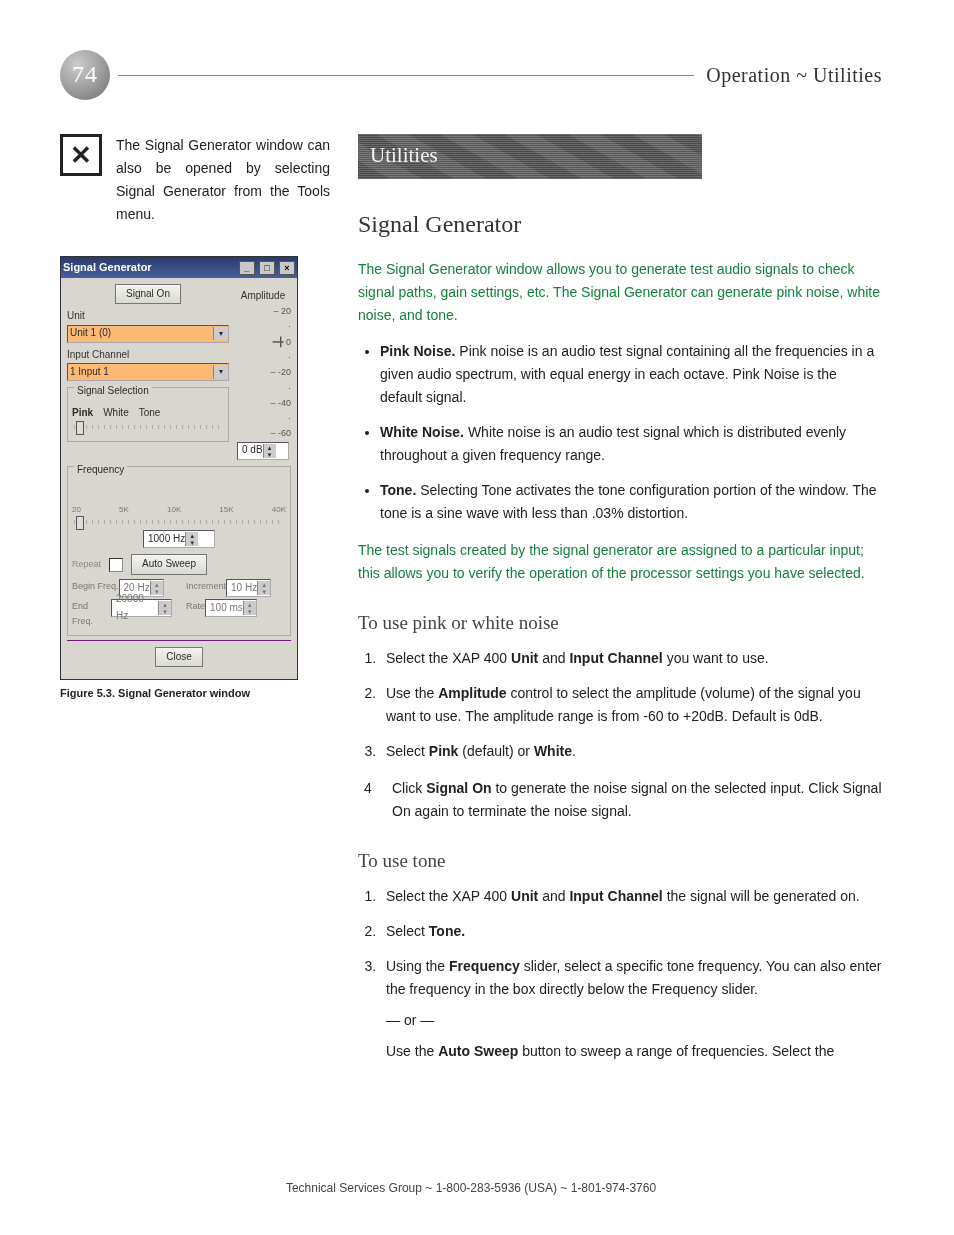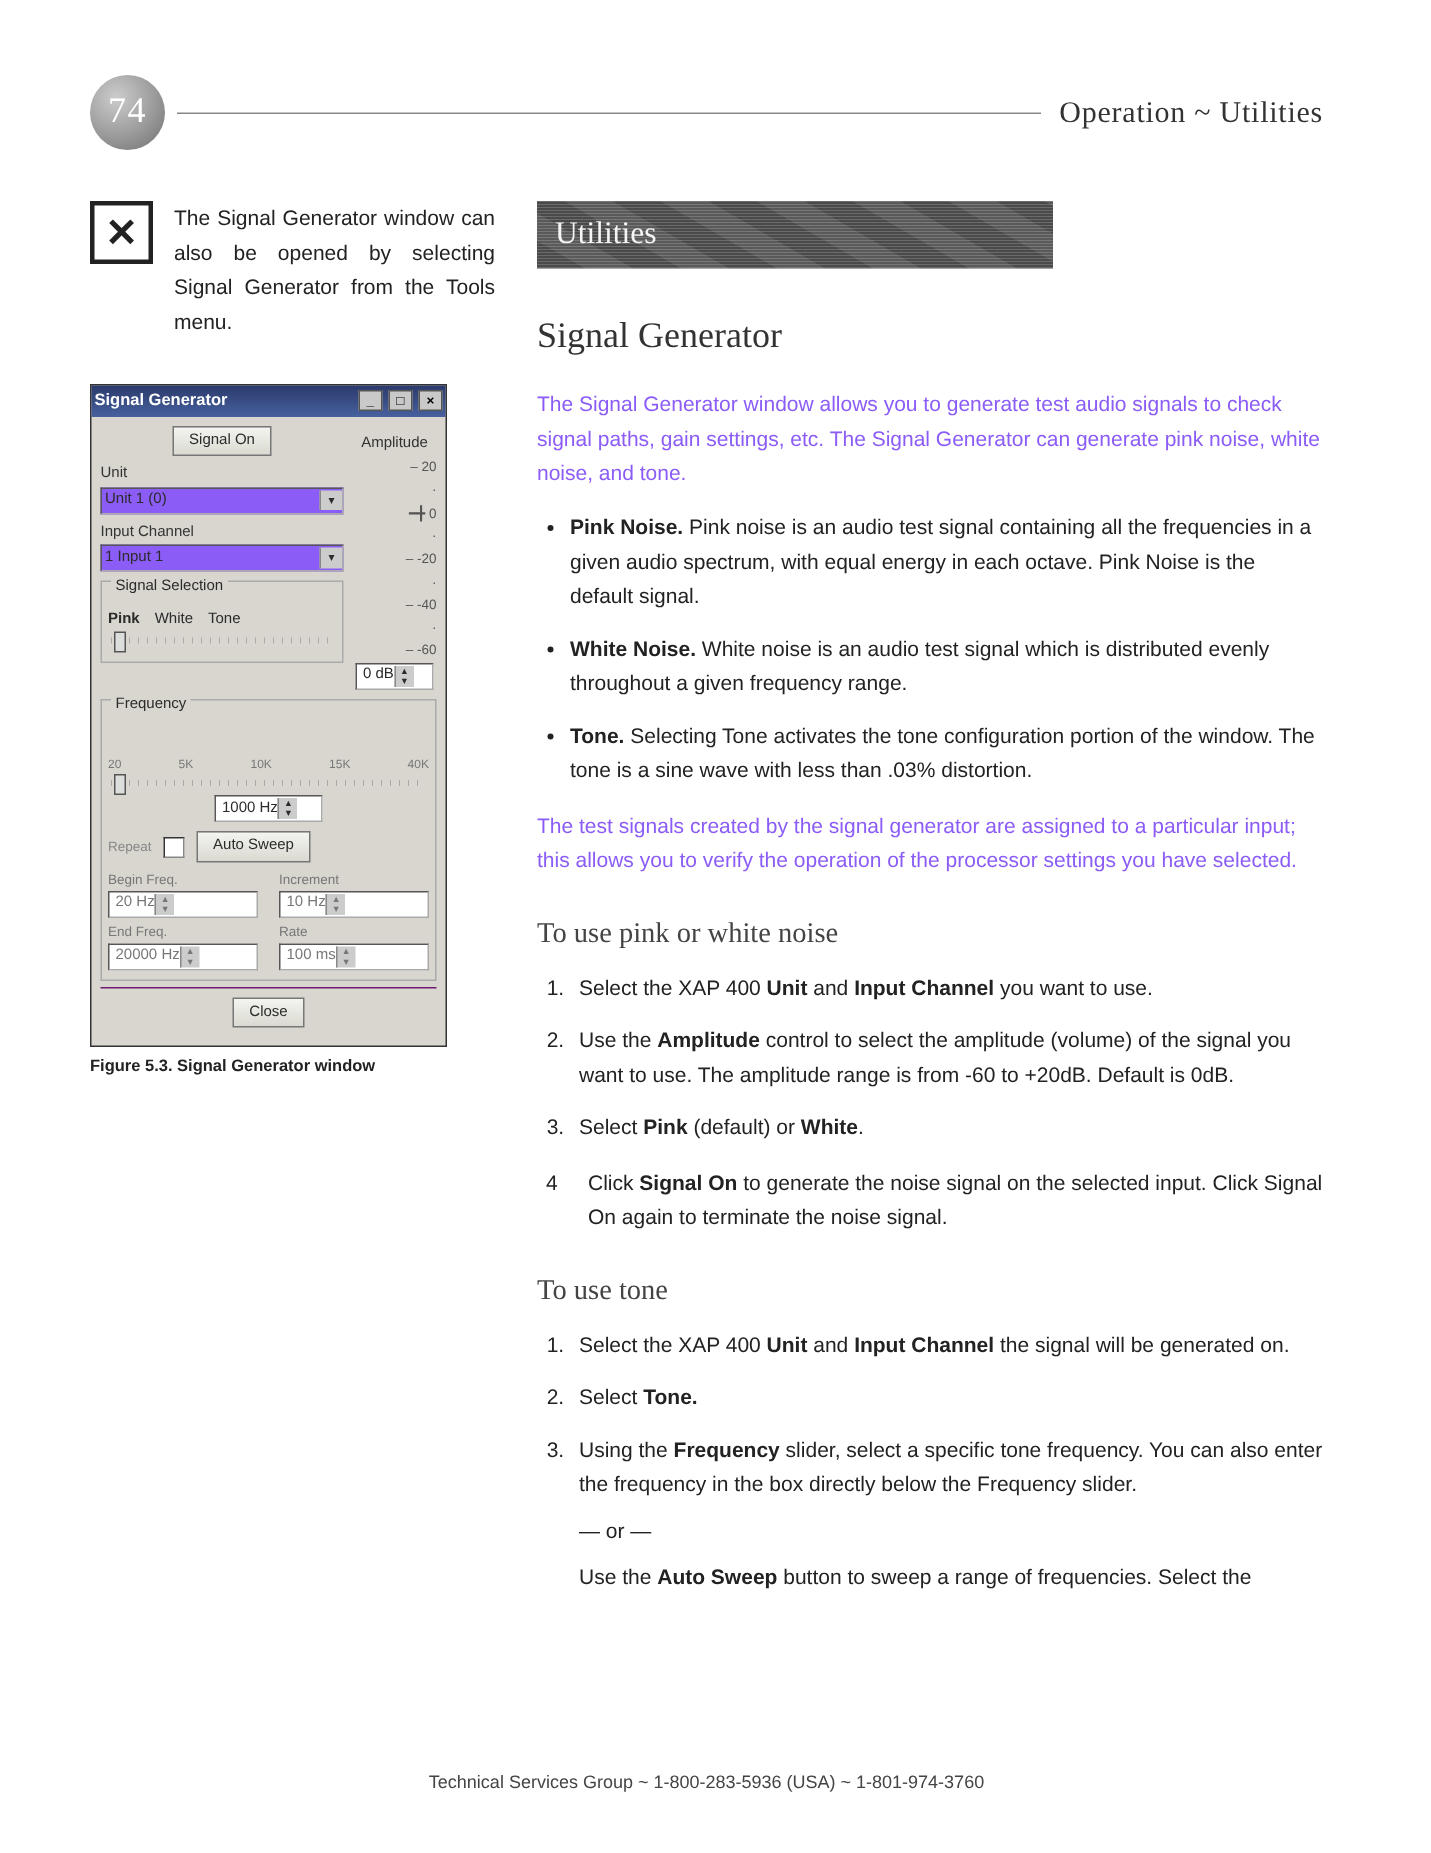--- a/index.html
+++ b/index.html
@@ -86,21 +86,21 @@
     color: #333;
     margin: 0 0 14px 0;
   }
   .h2 {
     font-family: Georgia, "Times New Roman", serif;
     font-size: 19px;
     font-weight: 400;
     color: #444;
     margin: 22px 0 8px 0;
   }
-  p { margin: 0 0 12px 0; color: #8b5cf6; }
+  p { margin: 0 0 12px 0; color: #15803d; }
 
   ul.bullet { list-style: disc; padding-left: 22px; margin: 0 0 14px 0; }
   ul.bullet li { margin-bottom: 12px; }
 
   ol.steps { padding-left: 22px; margin: 0 0 14px 0; }
   ol.steps li { margin-bottom: 12px; padding-left: 6px; }
   ol.steps.unstyled { list-style: none; padding-left: 0; }
   ol.steps.unstyled li { display: flex; gap: 16px; }
   ol.steps.unstyled li .num { width: 12px; flex: 0 0 12px; }
 
@@ -192,21 +192,21 @@
     display: inline-block;
     padding: 1px 10px;
     border: 1px solid #777;
     background: linear-gradient(#f4f4f0,#dadad2);
     font-size: 10px;
   }
   .mock-label { font-size: 10px; color: #333; margin-top: 4px; }
   .mock-select {
     display: flex;
     border: 1px inset #aaa;
-    background: #8b5cf6;
+    background: #fdba74;
     font-size: 10px;
     height: 16px;
     align-items: center;
     padding-left: 2px;
     justify-content: space-between;
   }
   .mock-select .dd { width: 14px; background:#ccc; border-left:1px solid #888; text-align:center; font-size:8px; }
   .mock-fieldset {
     border: 1px solid #aaa;
     padding: 4px 4px 6px 4px;
@@ -222,21 +222,21 @@
   }
   .spin .arrows { width:12px; background:#ccc; border-left:1px solid #888; font-size:7px; text-align:center; line-height:7px; }
   .slider-track {
     height: 4px; background: repeating-linear-gradient(90deg,#aaa 0 1px,transparent 1px 6px);
     margin: 4px 2px 6px 2px; position:relative;
   }
   .slider-thumb { position:absolute; top:-4px; width:6px; height:12px; background:#ddd; border:1px solid #555; }
   .freq-ticks { display:flex; justify-content:space-between; font-size:8px; color:#777;margin-top:16px; }
   .freq-sub { display:flex; justify-content:center; gap:4px; align-items:center; margin:6px 0; }
   .freq-grid { display:grid; grid-template-columns: 1fr 1fr; gap:2px 14px; font-size:9px; color:#777; margin-top:4px;}
-  .freq-grid .cell { display:flex; flex-direction:column; }
+  .freq-grid .cell { display:flex; flex-direction:row; }
   .mock-footer { text-align:center; padding:6px 0 8px 0; border-top:1px solid #701a75; margin-top:4px;}
 
   .footer {
     position: absolute;
     bottom: 36px;
     left: 0; right: 0;
     text-align: center;
     font-size: 12px;
     color: #444;
   }

